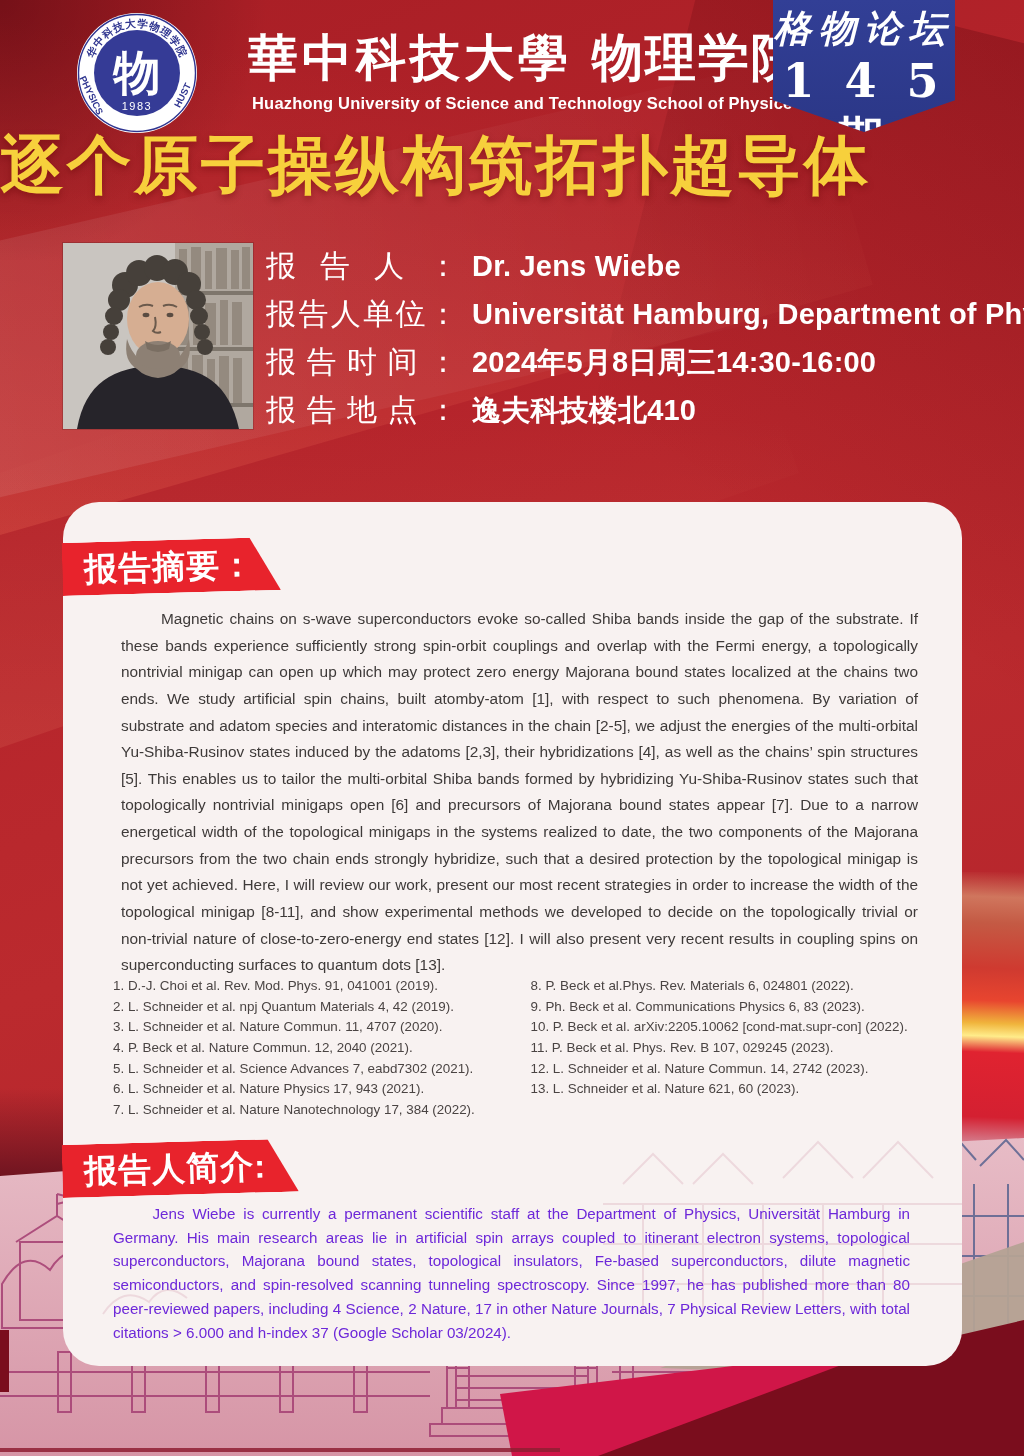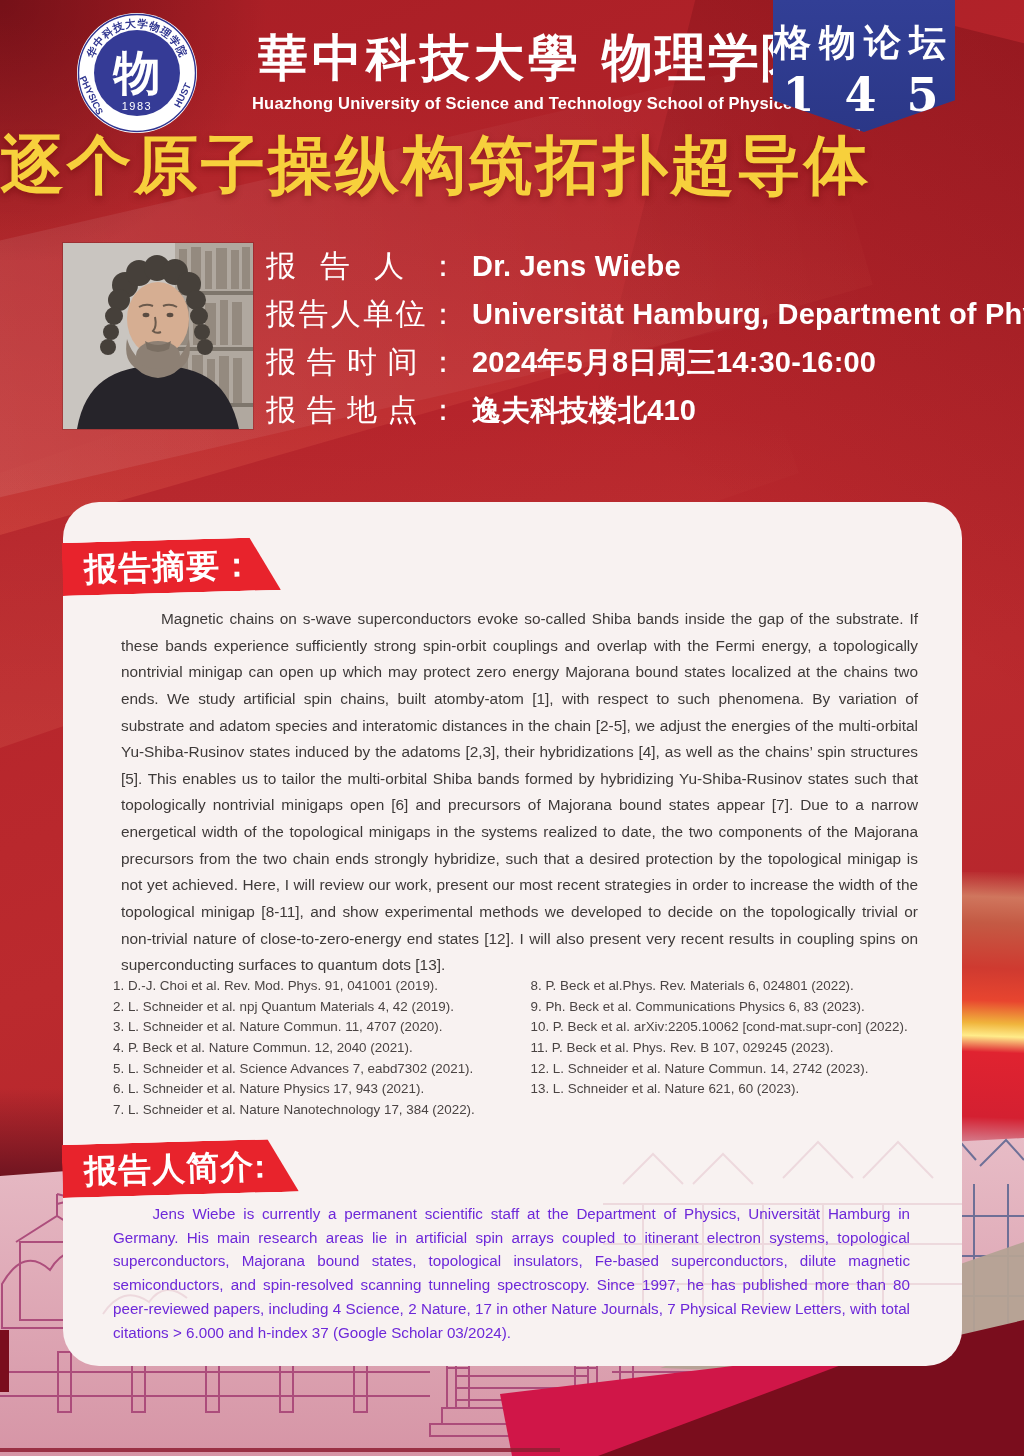--- a/index.html
+++ b/index.html
@@ -28,30 +28,30 @@
   .light-beam{ position:absolute; right:0; top:872px; width:62px; height:322px; pointer-events:none;
     background:linear-gradient(182deg,
       rgba(212,132,102,.0) 0%, rgba(212,132,102,.85) 8%, #c45a44 16%,
       #cf3a30 30%, #e8452f 40%, #f0b43c 47%, #ffec8a 51%,
       #e02330 56%, #d42031 76%, rgba(216,160,176,.9) 86%, rgba(216,160,176,0) 100%); }
 
   .scene{ position:absolute; left:0; bottom:0; width:1024px; height:332px; z-index:1; }
 
   
   .logo{ position:absolute; left:76px; top:12px; width:122px; height:122px; z-index:2; }
-  .uni-names{ position:absolute; left:248px; top:24px; z-index:2; display:flex; align-items:baseline; gap:20px; color:#fff;margin-left:10px; }
+  .uni-names{ position:absolute; left:248px; top:24px; z-index:2; display:flex; align-items:baseline; gap:20px; color:#fff; }
   .uni-cn{ font-family:"DejaVu Serif","Liberation Serif",serif; font-size:50px; font-weight:bold; letter-spacing:4px; }
   .school-cn{ font-size:51px; font-weight:bold; letter-spacing:2px; }
   .uni-en{ position:absolute; left:252px; top:94px; z-index:2; color:#fff; font-size:16.5px; font-weight:bold; letter-spacing:.2px; }
 
   .badge{ position:absolute; left:773px; top:0; width:182px; height:132px; z-index:2;
     background:linear-gradient(180deg,#323f96,#2b3787);
     clip-path:polygon(0 0,100% 0,100% 76%,50% 100%,0 76%);
     color:#fff; text-align:center; font-family:"DejaVu Serif","Liberation Serif",serif; font-weight:bold; }
-  .badge-line1{ margin-top:18px; font-size:37px; letter-spacing:8px; }
+  .badge-line1{ margin-top:4px; font-size:37px; letter-spacing:8px;font-style:italic; }
   .badge-line2{ margin-top:0; font-size:46px; letter-spacing:7px; }
 
   .title{ position:absolute; left:0; right:0; top:122px; z-index:2; text-align:left;
     font-size:64px; font-weight:900; color:#f7d03c; letter-spacing:3px;
     text-shadow:0 3px 7px rgba(95,0,0,.4); white-space:nowrap; }
 
   
   .photo{ position:absolute; left:63px; top:243px; width:190px; height:186px; z-index:2;
     box-shadow:0 0 0 1px rgba(0,0,0,.15); }
   .info{ position:absolute; left:266px; top:246px; z-index:2; color:#fff; }

